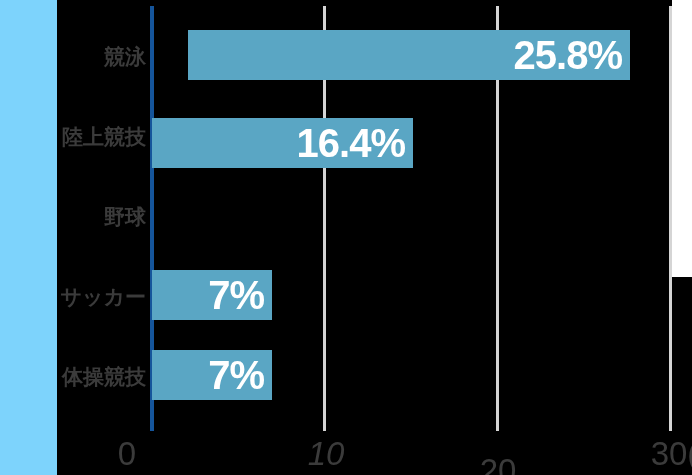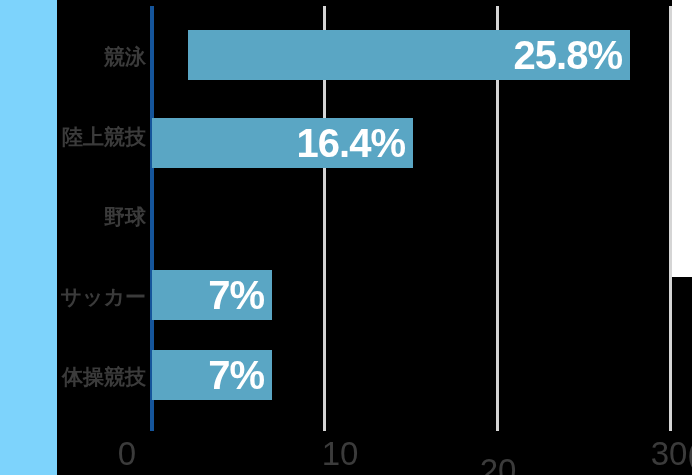--- a/index.html
+++ b/index.html
@@ -139,18 +139,18 @@
       <span class="bar-value">16.4%</span>
     </div>
     <div class="bar" style="top:270px; width:120px;">
       <span class="bar-value">7%</span>
     </div>
     <div class="bar" style="top:350px; width:120px;">
       <span class="bar-value">7%</span>
     </div>
 
     <div class="tick-label" style="left:127px;">0</div>
-    <div class="tick-label" style="left:340px;">10</div>
+    <div class="tick-label" style="left:326px;font-style:italic;">10</div>
     <div class="tick-label" style="left:498px;margin-top:17px;">20</div>
     <div class="tick-label last" style="left:670px;">30(%)</div>
 
   </div>
 </div>
 
 </body></html>

